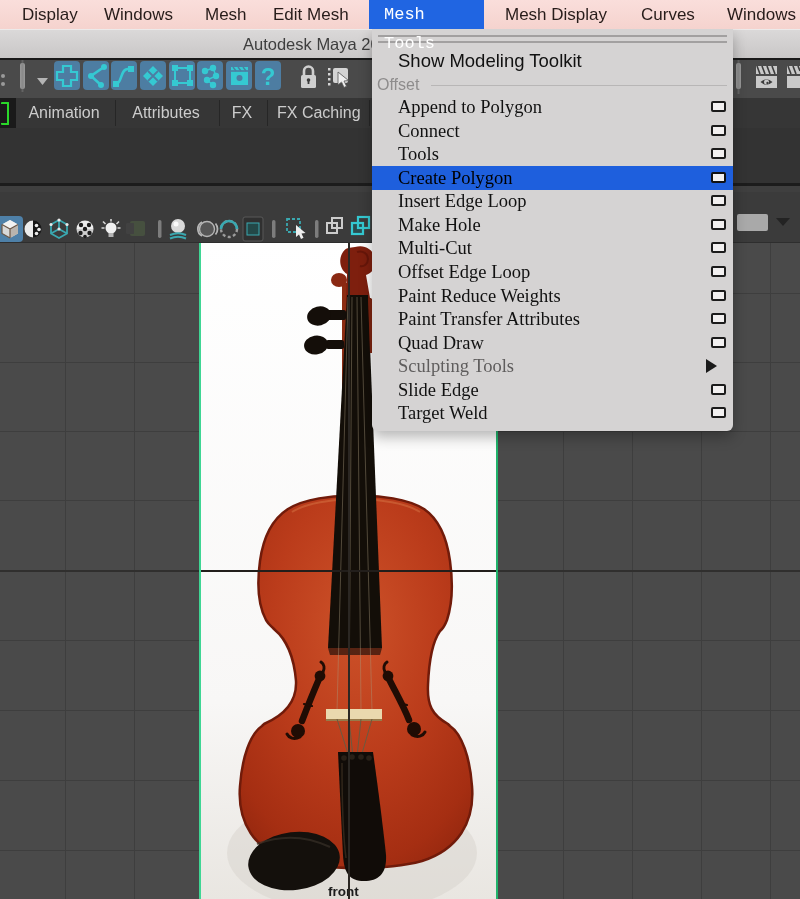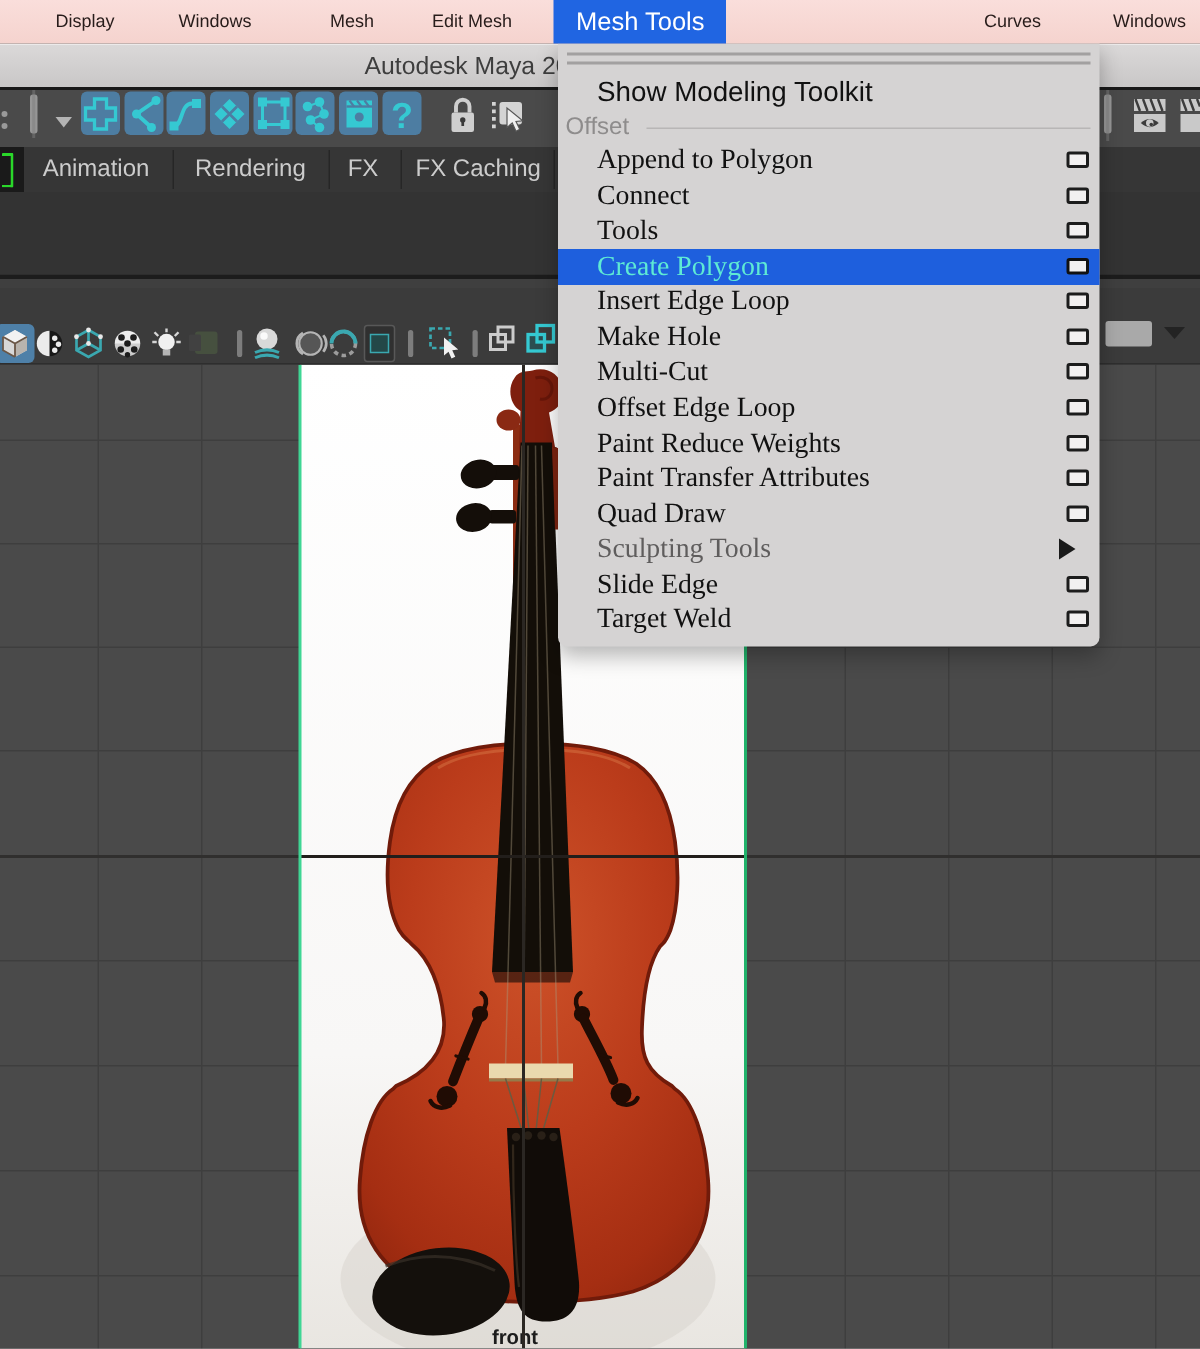--- a/index.html
+++ b/index.html
@@ -2,22 +2,22 @@
 <html><head>
 <meta charset="utf-8">
 <style>
 * { margin:0; padding:0; box-sizing:border-box; }
 html,body { width:800px; height:899px; overflow:hidden; }
 body { font-family:"Liberation Sans", sans-serif; }
 #root { position:absolute; top:0; left:0; width:800px; height:899px; background:#4a4a4a; overflow:hidden; }
 
 
 #menubar { position:absolute; top:0; left:0; width:800px; height:29px; background:linear-gradient(#fadedb,#f5d3ce); border-bottom:0; z-index:30; }
-#menubar .mi { position:absolute; top:0; height:47px; line-height:29px; font-size:12px; color:#271c1a;margin-left:15px; }
-#mt-hl { position:absolute; left:369px; top:0; width:115px; height:29px; background:#2065e2; }
+#menubar .mi { position:absolute; top:0; height:47px; line-height:29px; font-size:17px; color:#271c1a; }
+#mt-hl { position:absolute; left:369px; top:0; width:115px; height:29px; background:#2065e2;font-family:Liberation Mono, monospace; }
 #mt-hl span { position:absolute; left:15px; top:0; height:29px; line-height:29px; font-size:17px; color:#fff; }
 
 
 #titlebar { position:absolute; top:29px; left:0; width:800px; height:29px; background:linear-gradient(#dbd9d9,#c9c7c7); box-shadow:inset 0 1px 0 #eceaea; z-index:5; }
 #titlebar .tt { position:absolute; left:243px; top:0; height:29px; line-height:30px; font-size:16.5px; color:#3e3e3e; white-space:nowrap; }
 
 
 #toolbar { position:absolute; top:58px; left:0; width:800px; height:40px; background:#4a4a4a; border-top:2px solid #191919; z-index:5; }
 
 
@@ -41,21 +41,21 @@
 #axisH { position:absolute; left:0; top:327px; width:800px; height:2px; background:#302f2e; }
 #plane { position:absolute; left:200px; top:0; width:297px; height:656px; background:#fbfafa; border-left:2px solid #2fc98a; border-right:2px solid #19ab61; }
 
 
 #dropdown { position:absolute; left:372px; top:29px; width:361px; height:402px; background:#d5d3d3; border-radius:0 0 6px 6px; box-shadow:0 6px 14px rgba(0,0,0,0.28); z-index:20; }
 #dropdown .tear { position:absolute; left:6px; width:349px; height:2px; background:#a2a0a0; }
 #dropdown .item { position:absolute; left:0; width:361px; height:24px; line-height:24px; font-size:18.5px; color:#111;font-family:Liberation Serif, serif; }
 #dropdown .item span.lbl { position:absolute; left:26px; top:0; line-height:24px; white-space:nowrap; }
 #dropdown .optbox { position:absolute; left:339px; top:6px; width:15px; height:11px; border:2px solid #1c1c1c; border-radius:2px; background:#f2f0f0; }
 #dropdown .hl { background:#1e5fdd; }
-#dropdown .hl span.lbl { color:#5eead4; }
+#dropdown .hl span.lbl { color:#000000; }
 #dropdown .hl .optbox { border-color:#111; }
 #toolslbl { position:absolute; left:5px; top:44px; font-size:16px; color:#8e8c8c; line-height:24px; }
 #toolsrule { position:absolute; left:59px; top:56px; width:296px; height:1px; background:#b8b6b6; }
 #smt { position:absolute; left:26px; top:19px; height:26px; line-height:26px; font-size:18.5px; color:#111; }
 .subarrow { position:absolute; left:334px; top:5px; width:0; height:0; border-left:11px solid #1a1a1a; border-top:7px solid transparent; border-bottom:7px solid transparent; }
 </style>
 </head>
 <body>
 <div id="root">
 
@@ -277,21 +277,21 @@
         <circle cx="766.5" cy="22" r="2.5" fill="#c9c9c9"></circle>
         <circle cx="767.5" cy="23" r="1.2" fill="#3c3c3c"></circle>
         <rect x="787" y="6" width="13" height="8"></rect>
         <path d="M 788 6 L 791 14 M 793 6 L 796 14 M 798 6 L 800 11" stroke="#3c3c3c" stroke-width="1.6"></path>
         <rect x="787" y="16" width="13" height="12"></rect>
       </g>
     </svg>
   </div>
   <div id="tabrow">
     <span class="tab" style="left:28px;width:72px">Animation</span>
-    <span class="tab" style="left:130px;width:72px">Rendering</span>
+    <span class="tab" style="left:130px;width:72px">Attributes</span>
     <span class="tab" style="left:230px;width:24px">FX</span>
     <span class="tab" style="left:277px;width:80px">FX Caching</span>
     <span class="sep" style="left:115px"></span>
     <span class="sep" style="left:219px"></span>
     <span class="sep" style="left:267px"></span>
     <span class="sep" style="left:369px"></span>
   </div>
   <div id="greenbr">
       <span class="br"></span>
     </div>
@@ -394,20 +394,21 @@
   </div>
 
   <div id="menubar">
     <span class="mi" style="left:22px">Display</span>
     <span class="mi" style="left:104px">Windows</span>
     <span class="mi" style="left:205px">Mesh</span>
     <span class="mi" style="left:273px">Edit Mesh</span>
     <span id="mt-hl">
         <span>Mesh Tools</span>
       </span>
+    <span class="mi" style="left:505px">Mesh Display</span>
     <span class="mi" style="left:641px">Curves</span>
     <span class="mi" style="left:727px">Windows</span>
   </div>
 
   <div id="dropdown">
     <div class="tear" style="top:6px"></div>
     <div class="tear" style="top:12px"></div>
     <span id="smt">Show Modeling Toolkit</span>
     <span id="toolslbl">Offset</span>
     <div id="toolsrule"></div>

